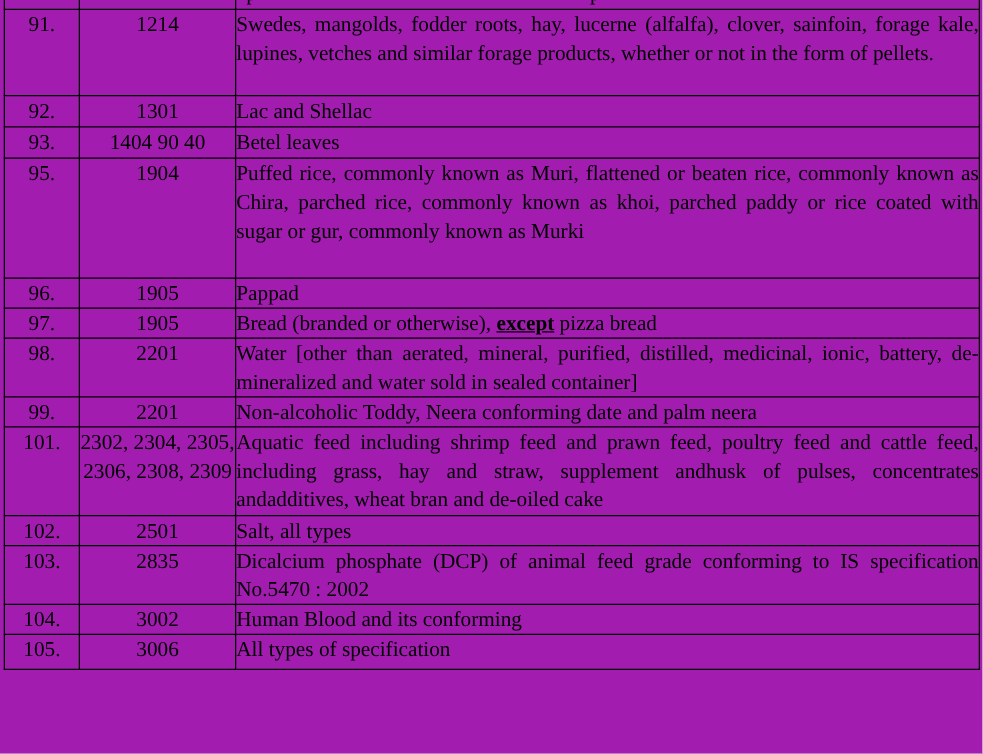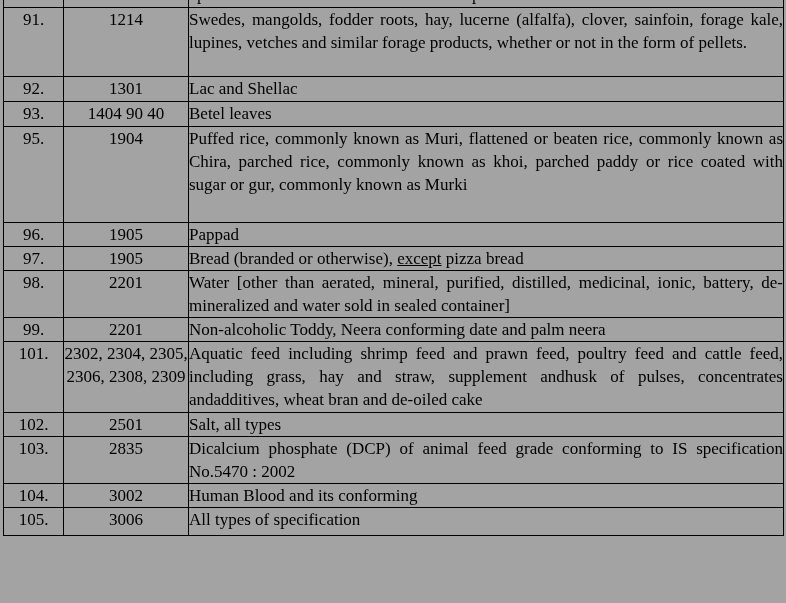--- a/index.html
+++ b/index.html
@@ -1,20 +1,20 @@
 <!DOCTYPE html>
 <html><head>
 <meta charset="utf-8">
 <style>
   html,body{margin:0;padding:0;background:#fff;}
   .page{
     position:relative;
     width:786px;height:603px;
     overflow:hidden;
-    background:#a3a3a3;
+    background:#a21caf;
   }
   table.goods{
     position:absolute;left:3px;top:0;
     width:780px;
     border-collapse:collapse;
     table-layout:fixed;
     font-family:"Liberation Serif","DejaVu Serif",serif;
     font-size:17px;
     line-height:23px;
     color:#000;
@@ -26,21 +26,21 @@
     overflow:hidden;
   }
   td.sl{width:60px;text-align:center;}
   td.code{width:125px;text-align:center;padding:0 3px;}
   td.desc{
     width:595px;
     text-align:justify;
     text-justify:inter-word;
     padding:0 4px 0 6px;
   }
-  .u{text-decoration:underline;}
+  .u{text-decoration:underline;font-weight:bold;}
   tr.partial td{border-top:none;}
   tr.partial{height:7px;}
   .clip{position:relative;height:6px;overflow:hidden;}
   .frag{position:absolute;top:-17px;}
   .f1{left:8px;}
   .f2{left:283px;}
 </style>
 </head>
 <body>
 

